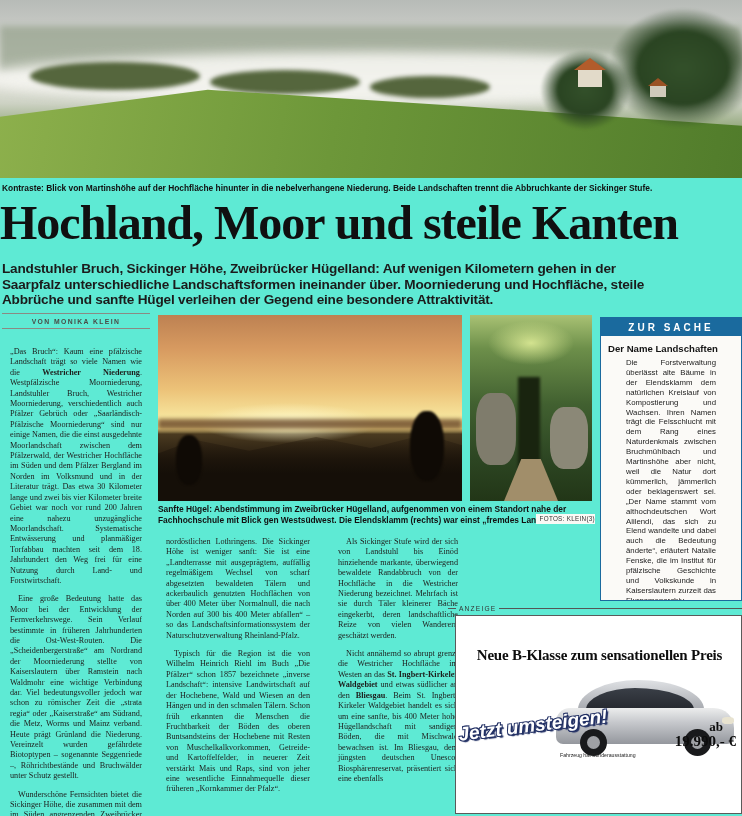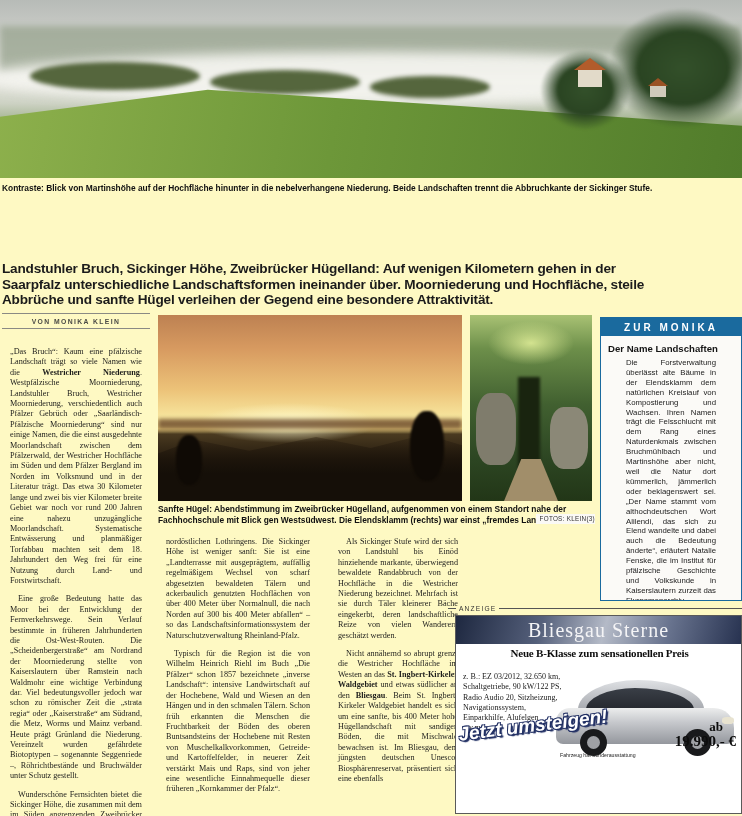--- a/index.html
+++ b/index.html
@@ -1,16 +1,16 @@
 <!DOCTYPE html>
 <html lang="de"><head>
 <meta charset="utf-8">
 <style>
   html,body{margin:0;padding:0;}
-  #page{position:relative;width:742px;height:816px;background:#fef9c3;overflow:hidden;
+  #page{position:relative;width:742px;height:816px;background:#5eead4;overflow:hidden;
         font-family:"Liberation Serif",serif;color:#1d1d1b;}
   .abs{position:absolute;}
 
   
   .photo{overflow:hidden;}
   
   #top-photo{left:0;top:0;width:742px;height:178px;background:linear-gradient(#b7bbb7 0%,#d5d6d0 28%,#e3e3dc 46%,#cdd2c4 58%,#93a87c 72%,#5d8233 86%,#4c7129 100%);}
   .t-far{left:0;top:26px;width:742px;height:48px;background:#98a48f;filter:blur(3px);opacity:.75;}
   .t-fog{left:-20px;top:52px;width:800px;height:52px;background:#f4f4ef;filter:blur(6px);opacity:.95;border-radius:50%;}
   .t-ridge{background:#55663d;filter:blur(2px);border-radius:50%;}
@@ -63,21 +63,21 @@
   #anzeige-row{left:448px;top:605px;width:294px;display:flex;align-items:center;font-family:"Liberation Sans",sans-serif;
       font-size:6.6px;letter-spacing:1.2px;color:#333;}
   #anzeige-row .rule{flex:1;height:1px;background:#555;}
   #anzeige-row .dash{width:8px;height:1px;background:#555;margin-right:3px;}
   #anzeige-row span{margin-right:3px;}
   #ad{left:455px;top:615px;width:287px;height:199px;background:#fff;border:1px solid #5a5a5a;box-sizing:border-box;}
   #ad-header{position:absolute;left:0;top:0;width:100%;height:28px;
       background:linear-gradient(105deg,#1e2840 0%,#55607b 30%,#b4bac7 52%,#68738e 74%,#273250 100%);
       display:flex;align-items:center;justify-content:center;}
   #ad-header span{color:#f4f4f6;font-size:20px;letter-spacing:1px;font-family:"Liberation Serif",serif;}
-  #ad-headline{position:absolute;left:4px;top:31px;width:279px;text-align:center;font-weight:700;font-size:11px;letter-spacing:-.2px;color:#0d0d0d;}
+  #ad-headline{position:absolute;left:4px;top:31px;width:279px;text-align:center;font-weight:700;font-size:15px;letter-spacing:-.2px;color:#0d0d0d;}
   #ad-specs{position:absolute;left:7px;top:56px;width:120px;font-size:8px;line-height:10.3px;color:#1a1a1a;}
   #ad-slogan{position:absolute;left:2px;top:98px;width:160px;transform:rotate(-7deg);font-family:"Liberation Sans",sans-serif;
       font-weight:700;font-style:italic;font-size:19px;color:#fff;
       text-shadow:-1px -1px 0 #223064,1px -1px 0 #223064,-1px 1px 0 #223064,1px 1px 0 #223064,2px 2px 1px #223064;}
   #ad-note{position:absolute;left:104px;top:136px;font-size:5.2px;color:#222;font-family:"Liberation Sans",sans-serif;}
   #ad-ab{position:absolute;right:18px;top:103px;font-weight:700;font-size:13px;color:#0d0d0d;}
   #ad-price{position:absolute;right:5px;top:117px;font-weight:700;font-size:15px;color:#0d0d0d;}
   
   #car{position:absolute;left:100px;top:30px;width:180px;height:112px;}
   .car-body{position:absolute;left:0;bottom:14px;width:178px;height:36px;background:linear-gradient(#eceded,#c6c8cc 40%,#94979d);border-radius:14px 20px 7px 7px;}
@@ -110,20 +110,21 @@
     <div class="abs t-grass"></div>
     <div class="abs t-trees" style="left:608px;top:8px;width:150px;height:120px;"></div>
     <div class="abs t-trees" style="left:540px;top:50px;width:90px;height:80px;"></div>
     <div class="abs t-roof" style="left:574px;top:58px;"></div>
     <div class="abs t-house-wall" style="left:578px;top:70px;width:24px;height:17px;"></div>
     <div class="abs t-roof t-roof2" style="left:648px;top:78px;"></div>
     <div class="abs t-house-wall" style="left:650px;top:86px;width:16px;height:11px;background:#d0cabb;"></div>
   </div>
   <div id="top-caption" class="abs caption">Kontraste: Blick von Martinshöhe auf der Hochfläche hinunter in die nebelverhangene Niederung. Beide Landschaften trennt die Abbruchkante der Sickinger Stufe.</div>
 
+  <h1 id="headline" class="abs" style="margin:0;">Hochland, Moor und steile Kanten</h1>
   <div id="lede" class="abs">Landstuhler Bruch, Sickinger Höhe, Zweibrücker Hügelland: Auf wenigen Kilometern gehen in der Saarpfalz unterschiedliche Landschaftsformen ineinander über. Moorniederung und Hochfläche, steile Abbrüche und sanfte Hügel verleihen der Gegend eine besondere Attraktivität.</div>
   <div id="byline-box" class="abs">VON MONIKA KLEIN</div>
 
   <div id="col-1" class="abs bodycol">
       <p><span>„Das Bruch“: Kaum eine pfälzische Landschaft trägt so viele Namen wie die </span><span style="font-weight: 700;">Westricher Niederung</span><span>. Westpfälzische Moorniederung, Landstuhler Bruch, Westricher Moorniederung, verschiedentlich auch Pfälzer Gebrüch oder „Saarländisch-Pfälzische Moorniederung“ sind nur einige Namen, die die einst ausgedehnte Moorlandschaft zwischen dem Pfälzerwald, der Westricher Hochfläche im Süden und dem Pfälzer Bergland im Norden im Volksmund und in der Literatur trägt. Das etwa 30 Kilometer lange und zwei bis vier Kilometer breite Gebiet war noch vor rund 200 Jahren eine nahezu unzugängliche Moorlandschaft. Systematische Entwässerung und planmäßiger Torfabbau machten seit dem 18. Jahrhundert den Weg frei für eine Nutzung durch Land- und Forstwirtschaft.</span></p>
       <p class="ind"><span>Eine große Bedeutung hatte das Moor bei der Entwicklung der Fernverkehrswege. Sein Verlauf bestimmte in früheren Jahrhunderten die Ost-West-Routen. Die „Scheidenbergerstraße“ am Nordrand der Moorniederung stellte von Kaiserslautern über Ramstein nach Waldmohr eine wichtige Verbindung dar. Viel bedeutungsvoller jedoch war schon zu römischer Zeit die „strata regia“ oder „Kaiserstraße“ am Südrand, die Metz, Worms und Mainz verband. Heute prägt Grünland die Niederung. Vereinzelt wurden gefährdete Biotoptypen – sogenannte Seggenriede –, Röhrichtbestände und Bruchwälder unter Schutz gestellt.</span></p>
       <p class="ind"><span>Wunderschöne Fernsichten bietet die Sickinger Höhe, die zusammen mit dem im Süden angrenzenden Zweibrücker Hügelland als </span><span style="font-weight: 400;">Westricher Hochfläche</span><span> bezeichnet wird. Das sanfte Zweibrücker Hügelland große der Landschaft des</span></p>
     </div>
   <div id="col-2" class="abs bodycol">
       <p><span>nordöstlichen Lothringens. Die Sickinger Höhe ist weniger sanft: Sie ist eine „Landterrasse mit ausgeprägtem, auffällig regelmäßigem Wechsel von scharf abgesetzten bewaldeten Tälern und ackerbaulich genutzten Hochflächen von über 400 Meter über Normalnull, die nach Norden auf 300 bis 400 Meter abfallen“ – so das Landschaftsinformationssystem der Naturschutzverwaltung Rheinland-Pfalz.</span></p>
@@ -149,44 +150,33 @@
     <div class="abs n-crev"></div>
     <div class="abs n-path"></div>
   </div>
 
   <div id="mid-caption" class="abs caption" style="position:absolute;">
     <span>Sanfte Hügel: Abendstimmung im Zweibrücker Hügelland, aufgenommen von einem Standort nahe der Fachhochschule mit Blick gen Westsüdwest. Die Elendsklamm (rechts) war einst „fremdes Land“.</span>
     <span id="mid-credit">FOTOS: KLEIN(3)</span>
   </div>
 
   <div id="zursache" class="abs">
-    <span id="zs-kicker">ZUR MONIKA</span>
+    <span id="zs-kicker">ZUR SACHE</span>
     <div id="zs-title">Der Name Landschaften</div>
     <div id="zs-body">Die Forstverwaltung überlässt alte Bäume in der Elendsklamm dem natürlichen Kreislauf von Kompostierung und Wachsen. Ihren Namen trägt die Felsschlucht mit dem Rang eines Naturdenkmals zwischen Bruchmühlbach und Martinshöhe aber nicht, weil die Natur dort kümmerlich, jämmerlich oder beklagenswert sei. „Der Name stammt vom althochdeutschen Wort Alilendi, das sich zu Elend wandelte und dabei auch die Bedeutung änderte“, erläutert Natalie Fenske, die im Institut für pfälzische Geschichte und Volkskunde in Kaiserslautern zurzeit das Flurnamenarchiv digitalisiert. Alilendi bedeutete „im Fremden“ oder „im Fremden gelegen“. Die Elendsklamm lag also aus Sicht der Namensgeber jenseits der Grenze im Ausland oder, moderner ausgedrückt, in anderer Gemarkung. (kgi)</div>
   </div>
 
   <div id="anzeige-row" class="abs">
     <div class="dash"></div>
     <span>ANZEIGE</span>
     <div class="rule"></div>
   </div>
 
   <div id="ad" class="abs">
-    <div id="ad-header">
-      <span>Bliesgau Sterne</span>
-    </div>
     <div id="ad-headline">Neue B-Klasse zum sensationellen Preis</div>
-    <div id="ad-specs">
-        <div>z. B.: EZ 03/2012, 32.650 km,</div>
-        <div>Schaltgetriebe, 90 kW/122 PS,</div>
-        <div>Radio Audio 20, Sitzheizung,</div>
-        <div>Navigationssystem,</div>
-        <div>Einparkhilfe, Alufelgen</div>
-        <div>u.v.m.</div>
-      </div>
     <div id="car">
       <div class="car-cabin"></div>
       <div class="car-glass"></div>
       <div class="car-body"></div>
       <div class="car-light"></div>
       <div class="car-wheel" style="left:24px;">
           <div class="car-rim"></div>
         </div>
       <div class="car-wheel" style="left:128px;">
           <div class="car-rim"></div>

